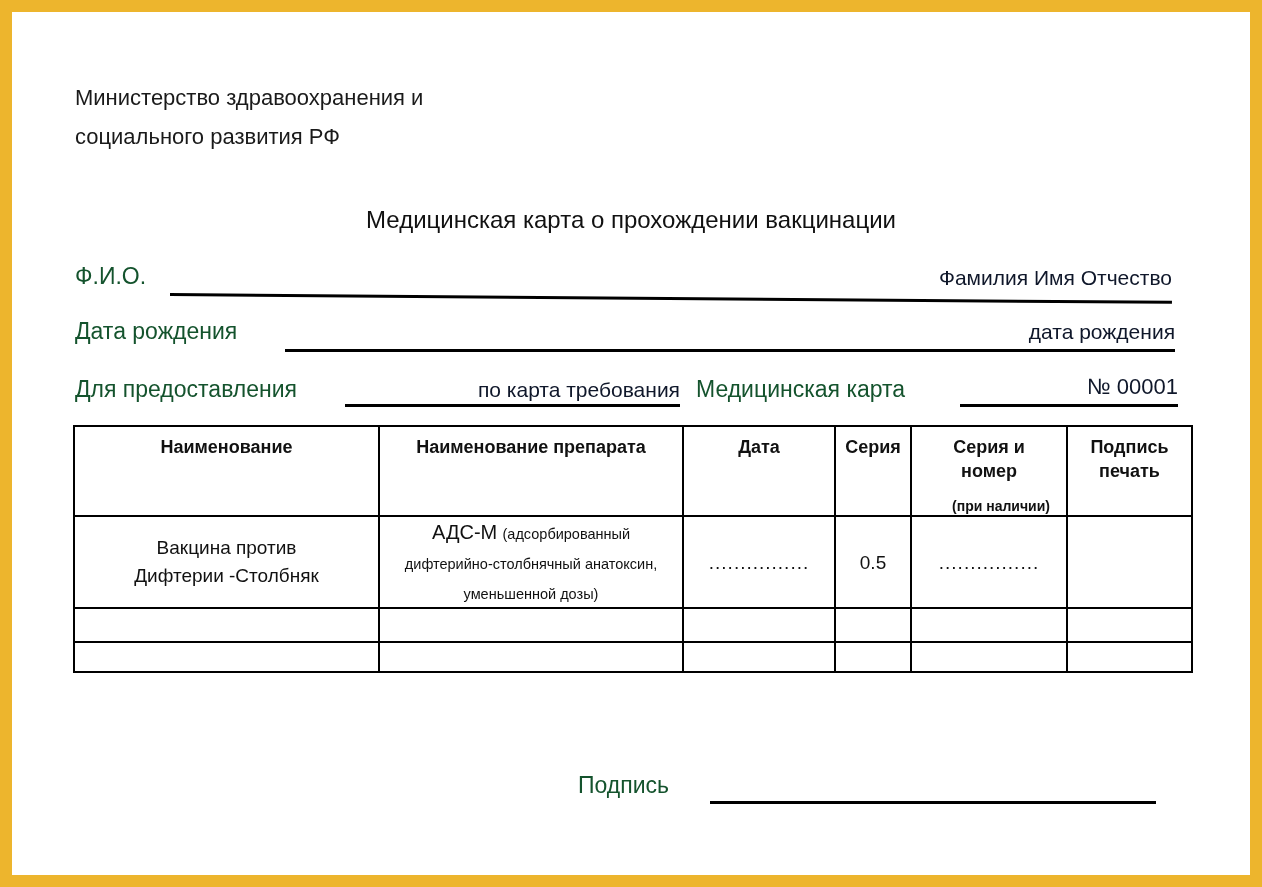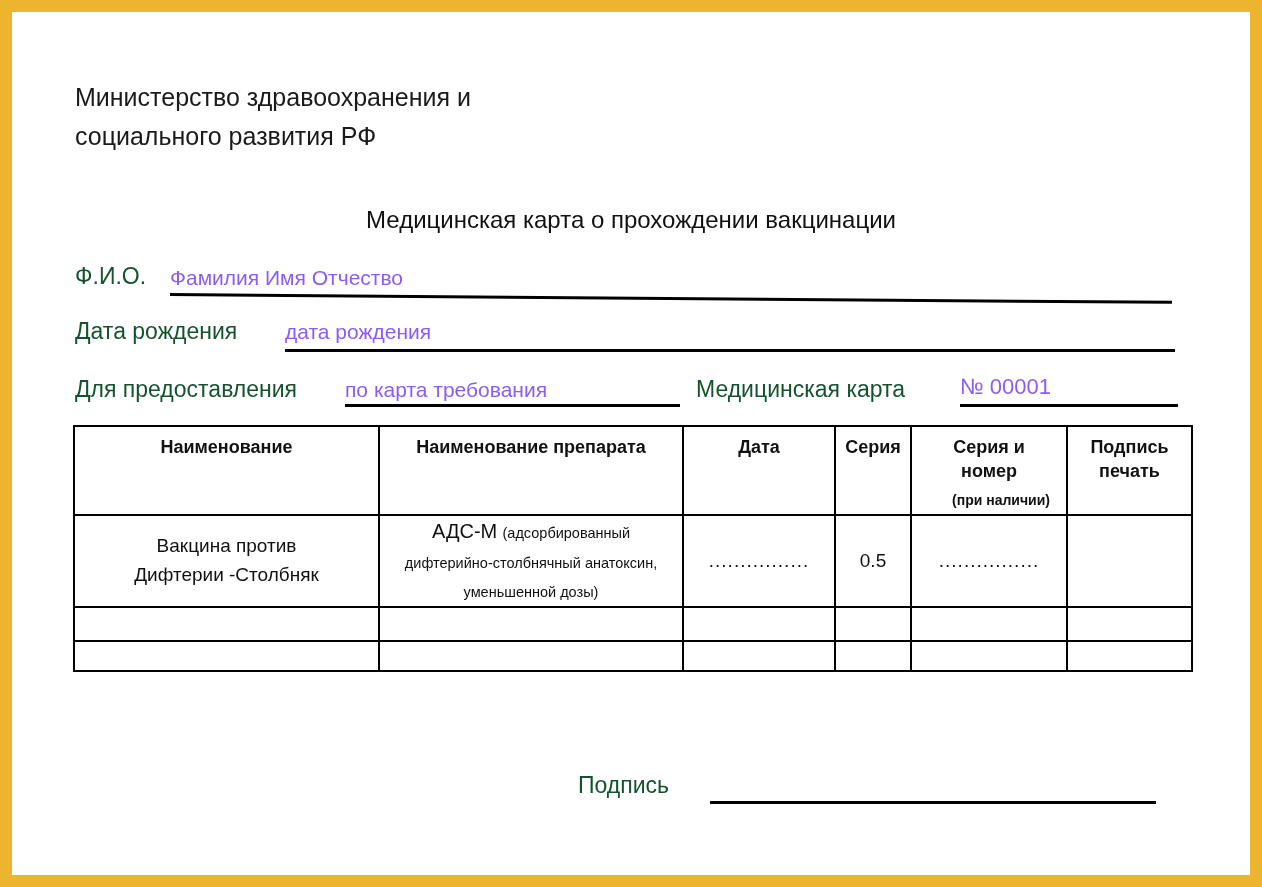--- a/index.html
+++ b/index.html
@@ -19,34 +19,34 @@
     position: absolute;
     inset: 0;
     border: 12px solid #EDB52D;
     pointer-events: none;
     z-index: 10;
   }
   .abs { position: absolute; }
 
   .ministry {
     left: 75px; top: 78px;
-    font-size: 25px;
+    font-size: 22px;
     line-height: 39px;
     color: #1a1a1a;
   }
   .title {
     left: 72px; top: 206px;
     width: 1118px;
     text-align: center;
     font-size: 24px;
     color: #111;
   }
 
   .field-label { font-size: 23px; color: #14532d; white-space: nowrap; }
-  .field-value { font-size: 21px; color: #8b5cf6; text-align: left; white-space: nowrap; }
+  .field-value { font-size: 21px; color: #0f172a; text-align: right; white-space: nowrap; }
   .rule { background: #000; height: 2.5px; }
 
   .fio-label   { left: 75px;  top: 263px; }
   .fio-value   { left: 170px; top: 266px; width: 1002px; }
   .fio-line    { left: 170px; top: 293px; width: 1002px; transform: rotate(0.45deg); transform-origin: left center; }
 
   .birth-label { left: 75px;  top: 318px; }
   .birth-value { left: 285px; top: 320px; width: 890px; }
   .birth-line  { left: 285px; top: 349px; width: 890px; }
 
@@ -80,21 +80,21 @@
     text-align: center;
     vertical-align: middle;
     line-height: 1.35;
   }
   tr.hdr-row  { height: 89px; }
   tr.data-row { height: 78px; }
   tr.empty-row-1 { height: 34px; }
   tr.empty-row-2 { height: 30px; }
 
   .series-main { display: inline-block; max-width: 100px; }
-  .series-note { display: block; font-size: 14px; font-weight: bold; margin-top: 7px; padding-left: 24px; }
+  .series-note { display: block; font-size: 14px; font-weight: bold; margin-top: 13px; padding-left: 24px; }
   .sign-head   { display: inline-block; max-width: 95px; }
 
   .vaccine-name { display: inline-block; max-width: 195px; font-size: 19px; line-height: 1.5; }
   .drug-cell-inner { display: inline-block; max-width: 272px; line-height: 1.55; }
   .drug-main   { font-size: 20px; }
   .drug-detail { font-size: 14.5px; }
   .dots { font-size: 17px; letter-spacing: 1px; }
 
   .sign-label { left: 578px; top: 772px; }
   .sign-line  { left: 710px; top: 801px; width: 446px; }

